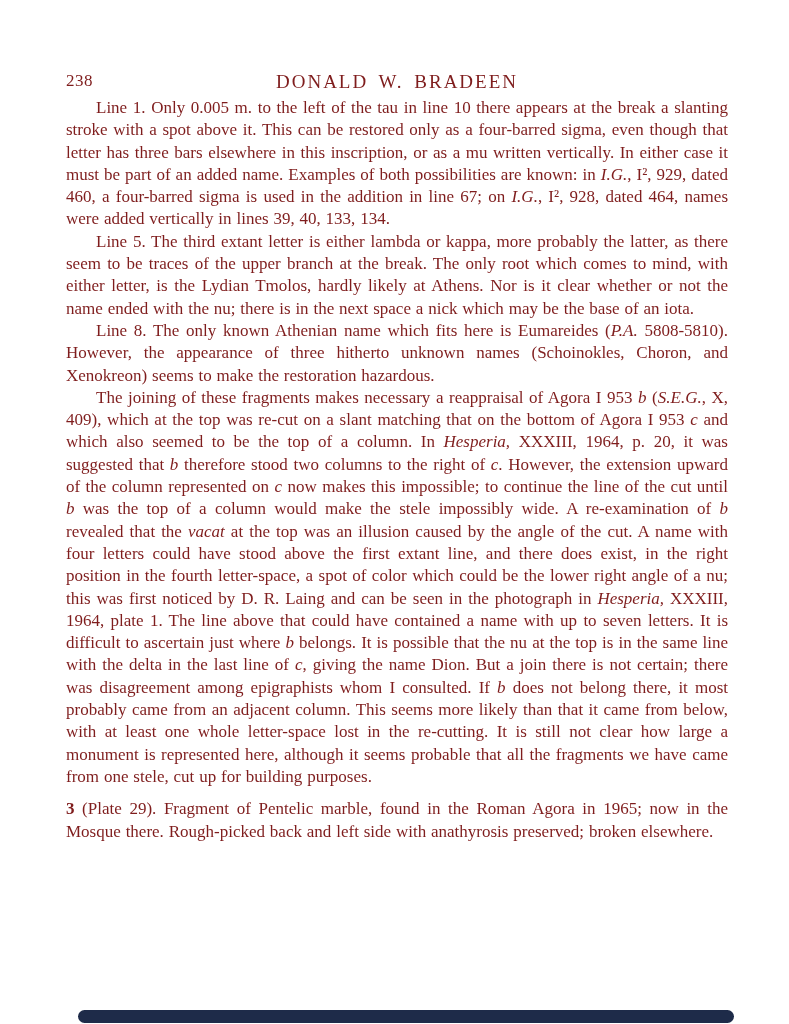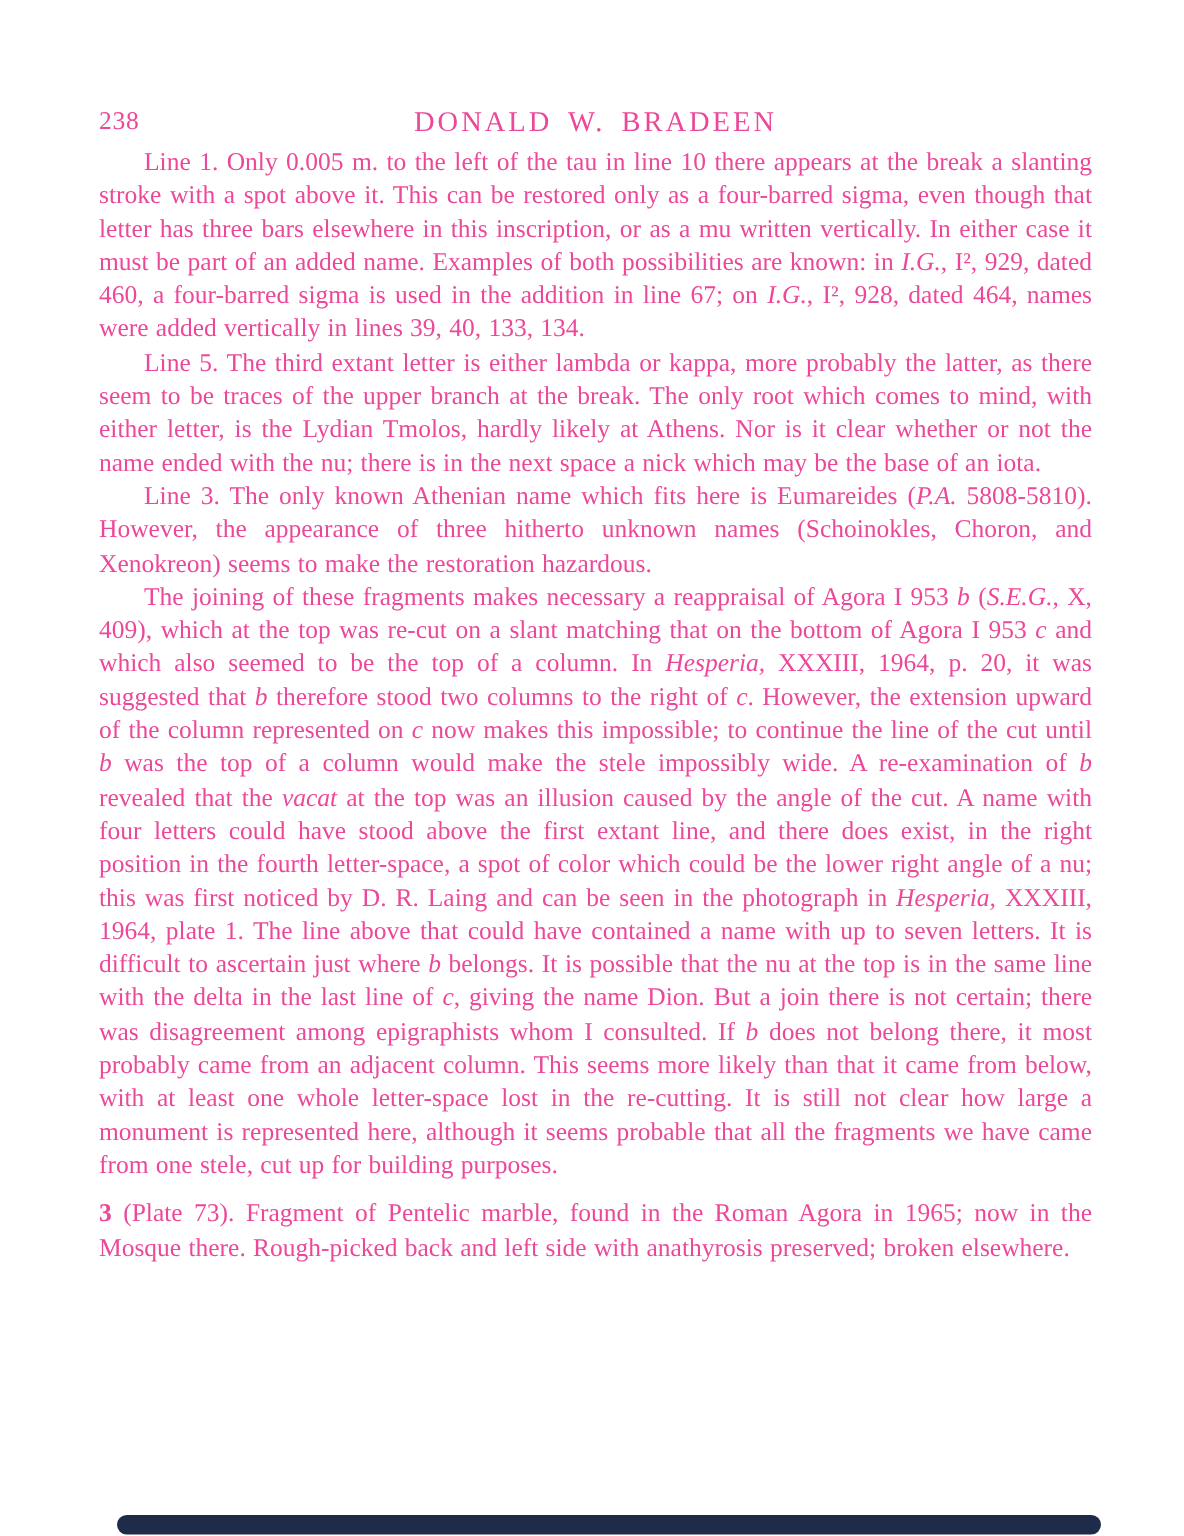--- a/index.html
+++ b/index.html
@@ -71,30 +71,30 @@
     top: 1010px;
     width: 656px;
     height: 13px;
     border-radius: 7px;
     background: #1e2b49;
   }
 </style>
 </head>
 <body>
 
-<div class="page" style="background: rgb(255, 255, 255); color: #ec4899;">
+<div class="page" style="background: rgb(255, 255, 255); color: #7f1d1d;">
 
   <div class="header">
     <span class="pagenum">238</span>
     <span class="running-title">DONALD W. BRADEEN</span>
   </div>
 
   <div class="body-text">
       <p class="indent"><span>Line 1. Only 0.005 m. to the left of the tau in line 10 there appears at the break a slanting stroke with a spot above it. This can be restored only as a four-barred sigma, even though that letter has three bars elsewhere in this inscription, or as a mu written vertically. In either case it must be part of an added name. Examples of both possibilities are known: in </span><i>I.G.</i><span>, I², 929, dated 460, a four-barred sigma is used in the addition in line 67; on </span><i>I.G.</i><span>, I², 928, dated 464, names were added vertically in lines 39, 40, 133, 134.</span></p>
       <p class="indent"><span>Line 5. The third extant letter is either lambda or kappa, more probably the latter, as there seem to be traces of the upper branch at the break. The only root which comes to mind, with either letter, is the Lydian Tmolos, hardly likely at Athens. Nor is it clear whether or not the name ended with the nu; there is in the next space a nick which may be the base of an iota.</span></p>
-      <p class="indent"><span>Line 3. The only known Athenian name which fits here is Eumareides (</span><i>P.A.</i><span> 5808-5810). However, the appearance of three hitherto unknown names (Schoinokles, Choron, and Xenokreon) seems to make the restoration hazardous.</span></p>
+      <p class="indent"><span>Line 8. The only known Athenian name which fits here is Eumareides (</span><i>P.A.</i><span> 5808-5810). However, the appearance of three hitherto unknown names (Schoinokles, Choron, and Xenokreon) seems to make the restoration hazardous.</span></p>
       <p class="indent"><span>The joining of these fragments makes necessary a reappraisal of Agora I 953 </span><i>b</i><span> (</span><i>S.E.G.</i><span>, X, 409), which at the top was re-cut on a slant matching that on the bottom of Agora I 953 </span><i>c</i><span> and which also seemed to be the top of a column. In </span><i>Hesperia,</i><span> XXXIII, 1964, p. 20, it was suggested that </span><i>b</i><span> therefore stood two columns to the right of </span><i>c</i><span>. However, the extension upward of the column represented on </span><i>c</i><span> now makes this impossible; to continue the line of the cut until </span><i>b</i><span> was the top of a column would make the stele impossibly wide. A re-examination of </span><i>b</i><span> revealed that the </span><i>vacat</i><span> at the top was an illusion caused by the angle of the cut. A name with four letters could have stood above the first extant line, and there does exist, in the right position in the fourth letter-space, a spot of color which could be the lower right angle of a nu; this was first noticed by D. R. Laing and can be seen in the photograph in </span><i>Hesperia,</i><span> XXXIII, 1964, plate 1. The line above that could have contained a name with up to seven letters. It is difficult to ascertain just where </span><i>b</i><span> belongs. It is possible that the nu at the top is in the same line with the delta in the last line of </span><i>c</i><span>, giving the name Dion. But a join there is not certain; there was disagreement among epigraphists whom I consulted. If </span><i>b</i><span> does not belong there, it most probably came from an adjacent column. This seems more likely than that it came from below, with at least one whole letter-space lost in the re-cutting. It is still not clear how large a monument is represented here, although it seems probable that all the fragments we have came from one stele, cut up for building purposes.</span></p>
-      <p class=" section-gap"><b>3</b><span> (Plate 73). Fragment of Pentelic marble, found in the Roman Agora in 1965; now in the Mosque there. Rough-picked back and left side with anathyrosis preserved; broken elsewhere.</span></p>
+      <p class=" section-gap"><b>3</b><span> (Plate 29). Fragment of Pentelic marble, found in the Roman Agora in 1965; now in the Mosque there. Rough-picked back and left side with anathyrosis preserved; broken elsewhere.</span></p>
     </div>
 
   <div class="bottom-bar" style="background: rgb(30, 43, 73);"></div>
 
 </div>
 
 </body></html>

